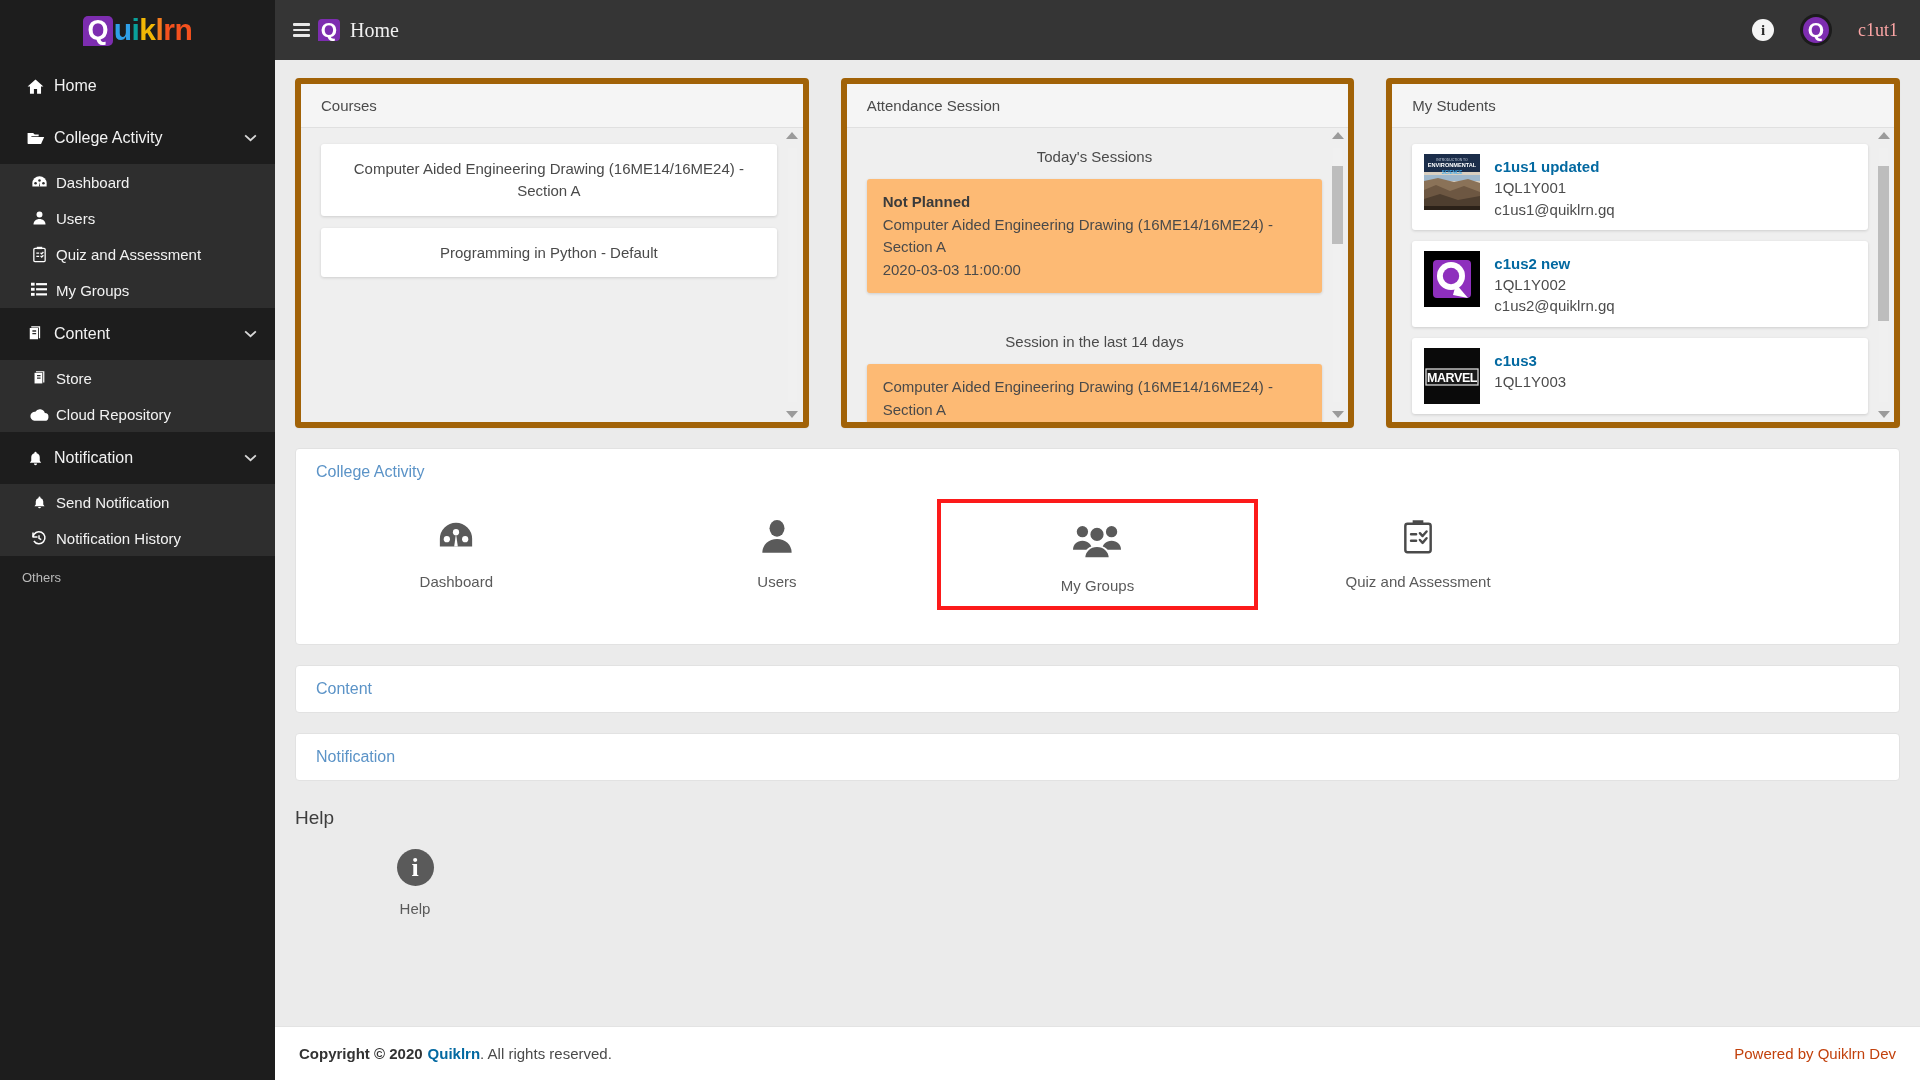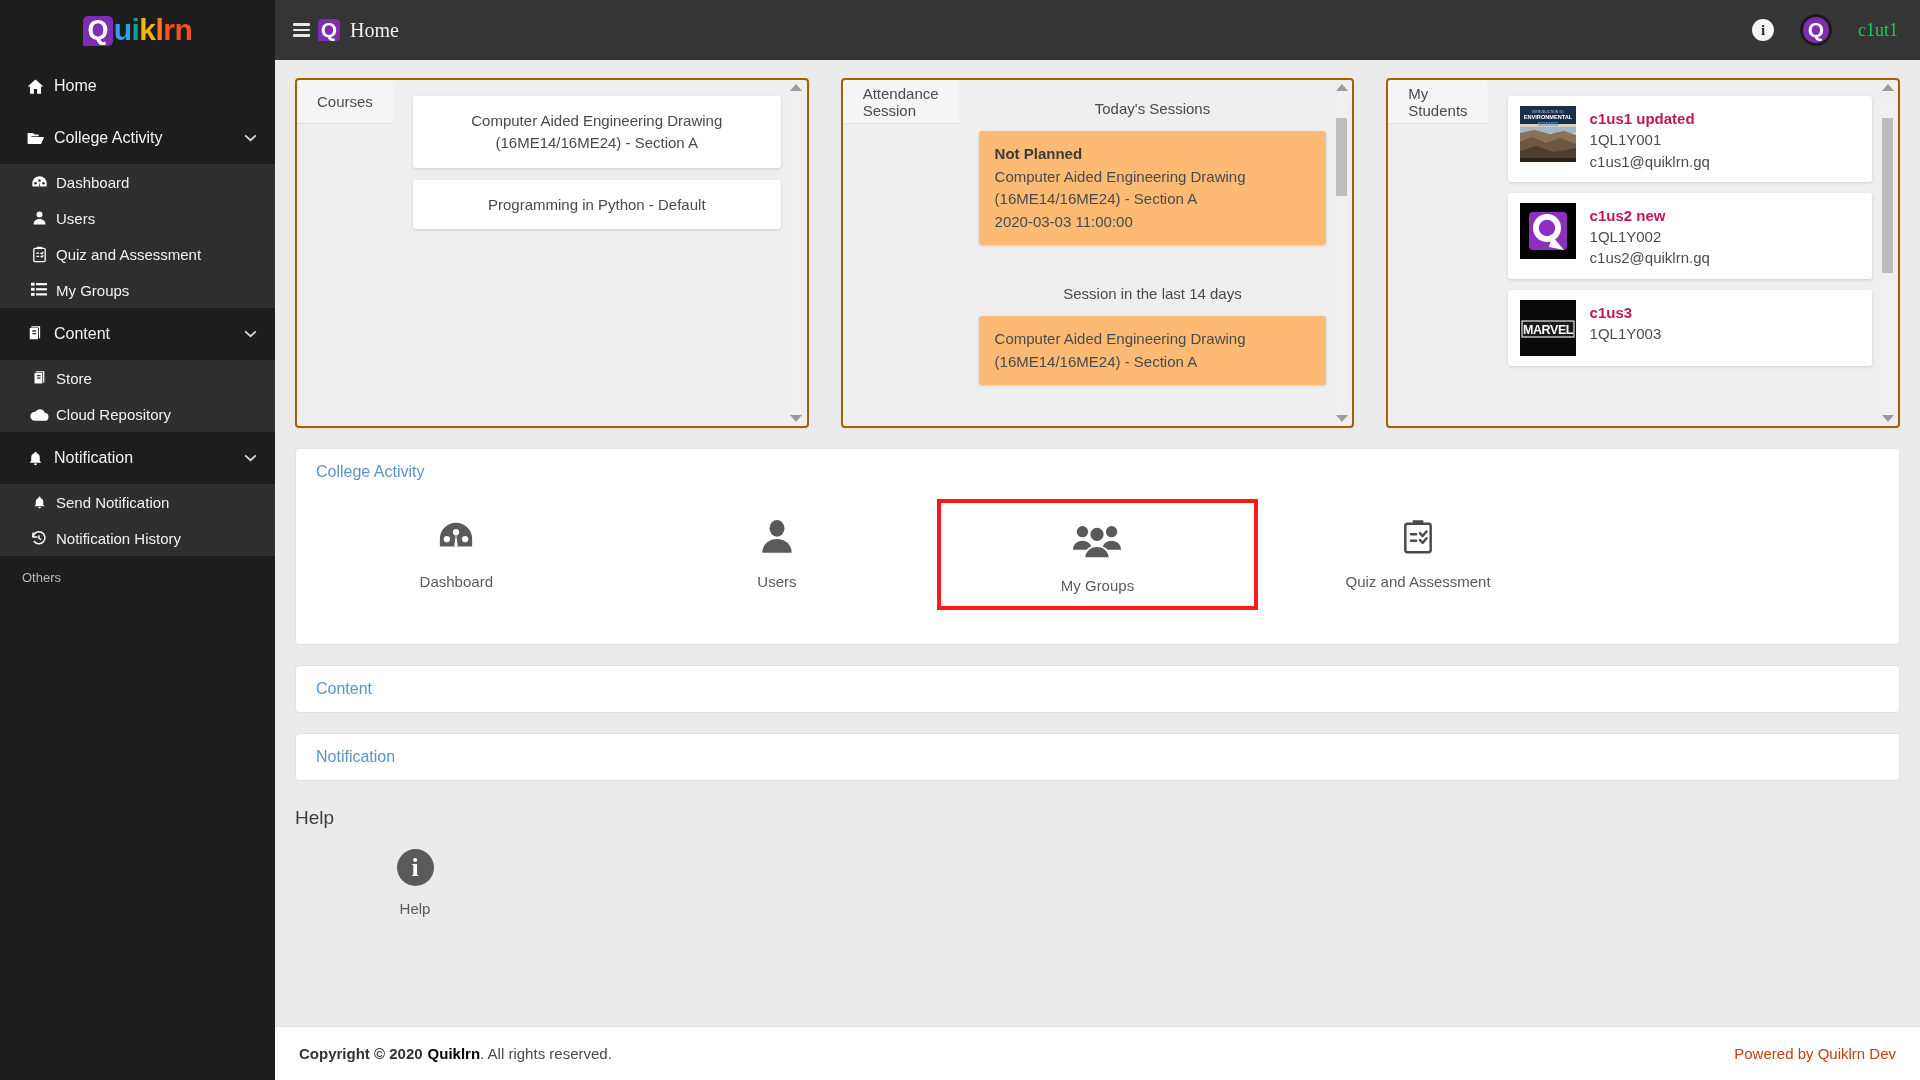--- a/index.html
+++ b/index.html
@@ -78,29 +78,29 @@
   .avatar-q {
     width: 32px; height: 32px; border-radius: 50%; background: #1b1b1b;
     display: flex; align-items: center; justify-content: center; cursor: pointer;
   }
   .avatar-q .inner {
     width: 26px; height: 26px; border-radius: 50%; background: #7d2db0;
     display: flex; align-items: center; justify-content: center;
     color: #fff; font-weight: bold; font-size: 21px; line-height: 1;
   }
   .avatar-q .inner span { position: relative; top: -1px; }
-  .user-name { color: #22c55e; font-family: "Liberation Serif", serif; font-size: 18px; }
+  .user-name { color: #fca5a5; font-family: "Liberation Serif", serif; font-size: 18px; }
 
   .content-area { flex: 1; overflow: hidden; padding: 18px 20px 0 20px; }
 
   
   .cards-row { display: flex; gap: 32px; }
   .card {
-    background: #efefef; border: 2px solid #a16207; border-radius: 4px;
-    flex: 1; height: 350px; display: flex; flex-direction: row;
+    background: #efefef; border: 6px solid #a16207; border-radius: 4px;
+    flex: 1; height: 350px; display: flex; flex-direction: column;
     box-shadow: 0 1px 2px rgba(0,0,0,.04);
   }
   .card-head {
     height: 44px; flex: 0 0 44px; background: #f5f5f5; border-bottom: 1px solid #e0e0e0;
     display: flex; align-items: center; padding: 0 20px;
     font-size: 15px; color: #4b4b4b; border-radius: 4px 4px 0 0;
   }
   .card-body { flex: 1; position: relative; overflow: hidden; padding: 16px 26px 10px 20px; }
 
   .scrollbar {
@@ -126,21 +126,21 @@
     padding: 12px 16px; color: #4a4a4a; font-size: 15px; line-height: 1.5;
   }
   .session-tile .bold { font-weight: bold; color: #3b3b3b; }
 
   .student-tile {
     background: #fff; border-radius: 3px; box-shadow: 0 1px 3px rgba(0,0,0,.14);
     padding: 10px 12px; display: flex; gap: 14px; align-items: flex-start; margin-bottom: 11px;
   }
   .thumb { width: 56px; height: 56px; flex: 0 0 56px; overflow: hidden; background: #111; }
   .stu-info { font-size: 15px; color: #4c4c4c; line-height: 1.42; padding-top: 2px; }
-  .stu-info .nm { font-weight: bold; color: #be185d; }
+  .stu-info .nm { font-weight: bold; color: #0369a1; }
 
   
   .panel {
     background: #fff; border: 1px solid #e2e2e2; border-radius: 4px; margin-top: 20px;
   }
   .panel-head {
     padding: 14px 20px; color: #5b93c7; font-size: 16px; cursor: pointer;
   }
   .tiles-row { display: flex; padding: 4px 0 34px 0; }
   .tile {
@@ -163,21 +163,21 @@
     font-family: "Liberation Serif", serif; font-weight: bold; font-size: 26px;
   }
   .help-label { font-size: 15px; color: #5a5a5a; }
 
   
   .footer {
     height: 54px; flex: 0 0 54px; background: #fff; border-top: 1px solid #e3e3e3;
     display: flex; align-items: center; padding: 0 24px; font-size: 15px; color: #4a4a4a; justify-content: center;
   }
   .footer .strong { font-weight: bold; color: #333; }
-  .footer .brand { color: #000000; font-weight: bold; }
+  .footer .brand { color: #0369a1; font-weight: bold; }
   .footer .right { margin-left: auto; color: #c2410c; }
 </style>
 </head>
 <body>
 
 <div class="app">
 
   <aside class="sidebar">
 
     <div class="logo-wrap">

